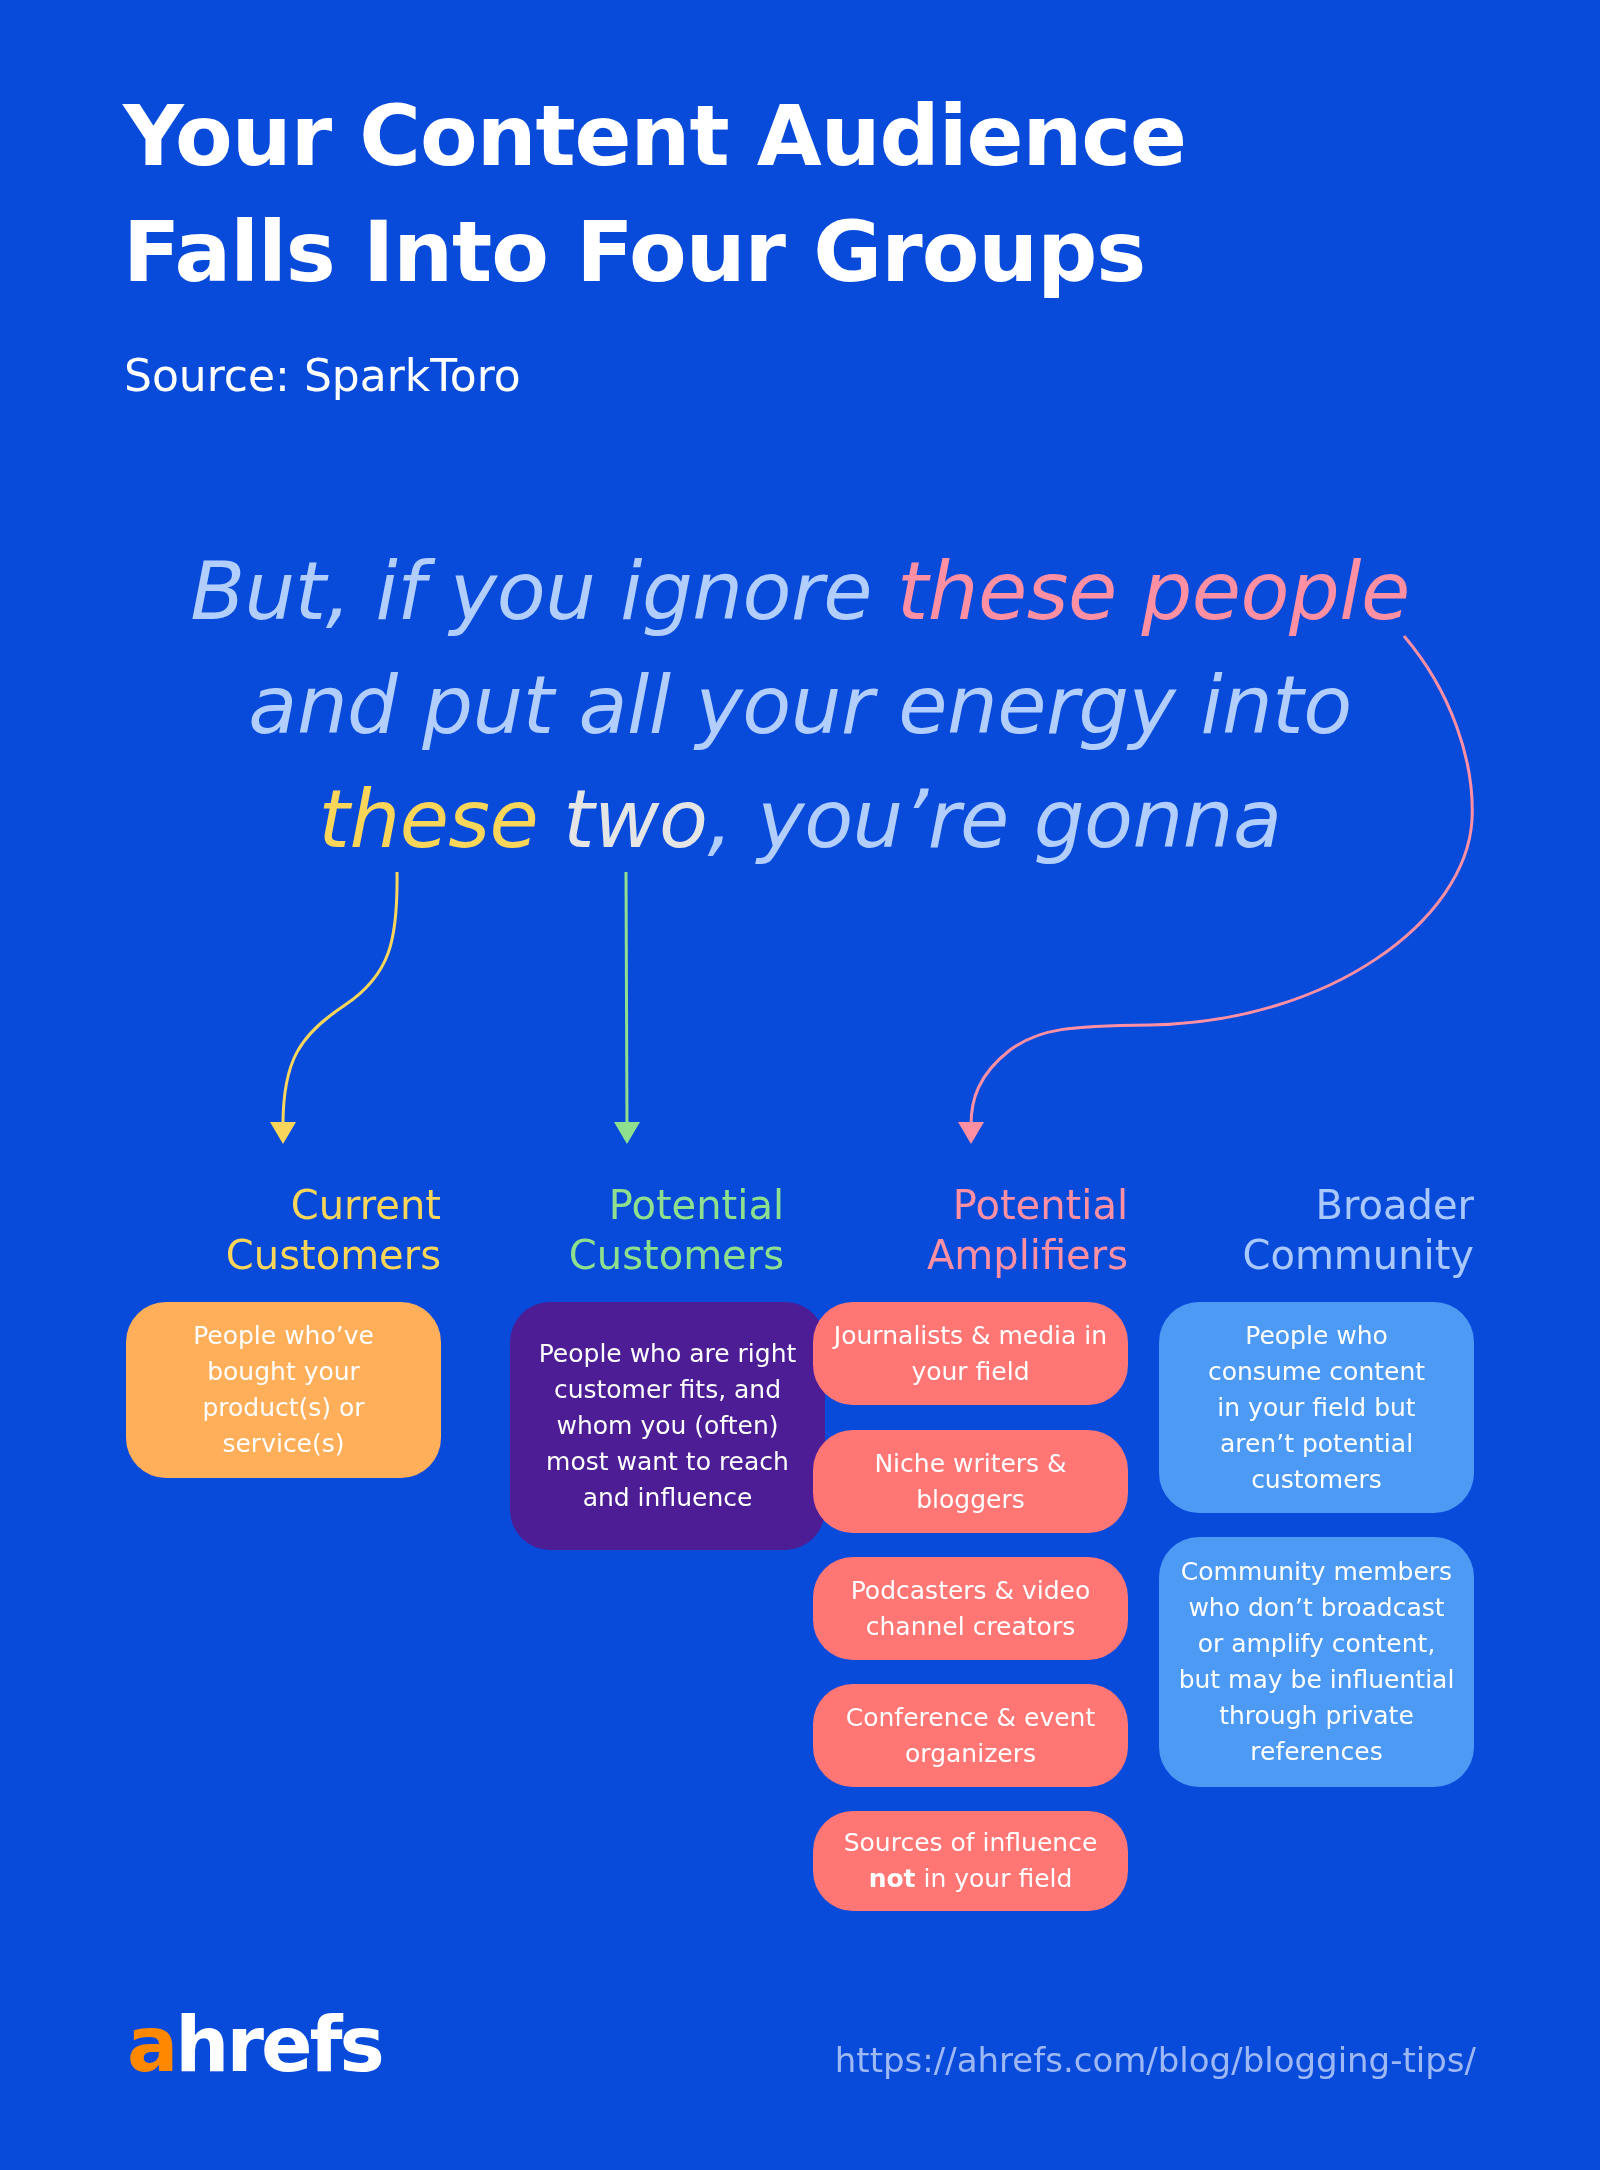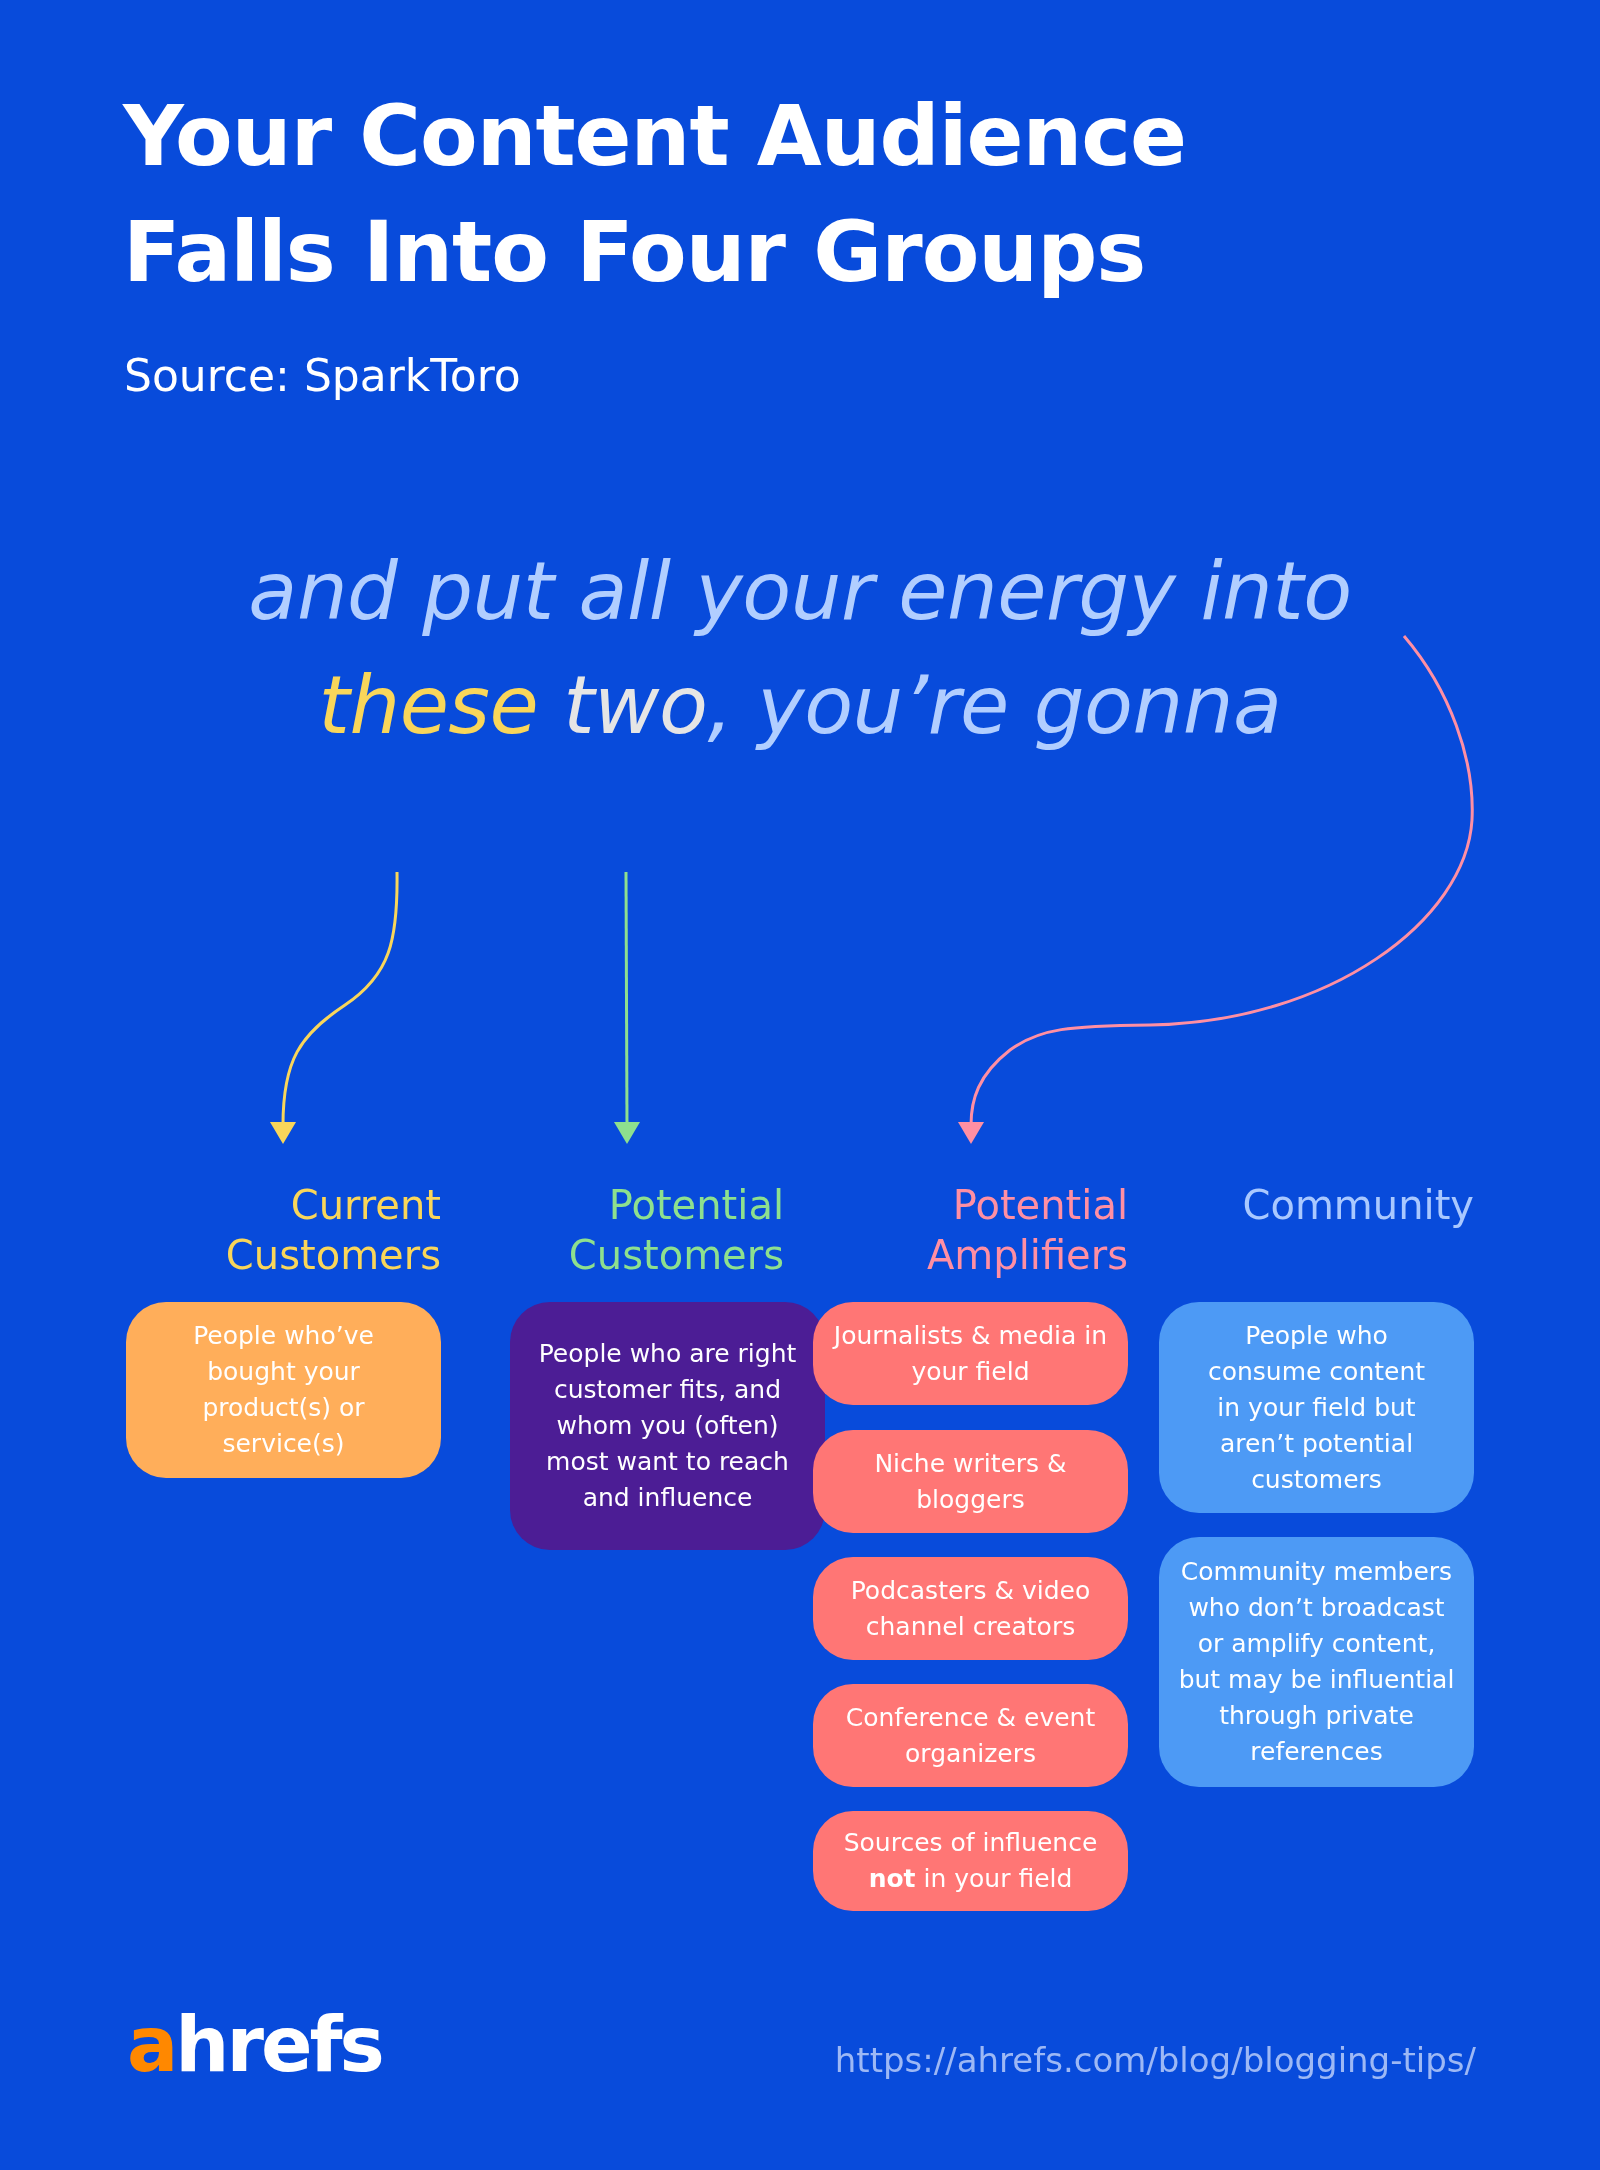--- a/index.html
+++ b/index.html
@@ -55,20 +55,21 @@
 </head>
 <body>
 
 <div class="abs title">
   <div>Your Content Audience</div>
   <div>Falls Into Four Groups</div>
 </div>
 <div class="abs source">Source: SparkToro</div>
 
 <div class="abs quote">
+  <div class="line"><span>But, if you ignore </span><span class="q-pink">these people</span></div>
   <div class="line">and put all your energy into</div>
   <div class="line"><span class="q-yellow">these</span><span> </span><span class="q-green">two</span><span>, you’re gonna</span></div>
 </div>
 
 <svg class="arrows" viewBox="0 0 1600 2170">
   <g>
     <path d="M397 872 C398 940, 390 975, 345 1005 C300 1035, 283 1060, 283 1125" fill="none" stroke="#F9D65A" stroke-width="3"></path>
     <polygon points="270,1122 296,1122 283,1144" fill="#F9D65A"></polygon>
   </g>
   <g>
@@ -87,20 +88,21 @@
 </div>
 <div class="abs col-head" style="left:469px; color:#8EE08E;">
   <div>Potential</div>
   <div>Customers</div>
 </div>
 <div class="abs col-head" style="left:813px; color:#FF8FA3;">
   <div>Potential</div>
   <div>Amplifiers</div>
 </div>
 <div class="abs col-head" style="left:1159px; color:#A9C8FF;">
+  <div>Broader</div>
   <div>Community</div>
 </div>
 
 <div class="abs card" style="left:126px; top:1302px; height:176px; background:#FFAE5A; padding:0 40px;">
   <span>People who’ve bought your product(s) or service(s)</span>
 </div>
 
 <div class="abs card" style="left:469px; top:1302px; height:248px; background:#4c1d95; padding:0 22px;margin-left:41px;">
   <span>People who are right customer fits, and whom you (often) most want to reach and influence</span>
 </div>

